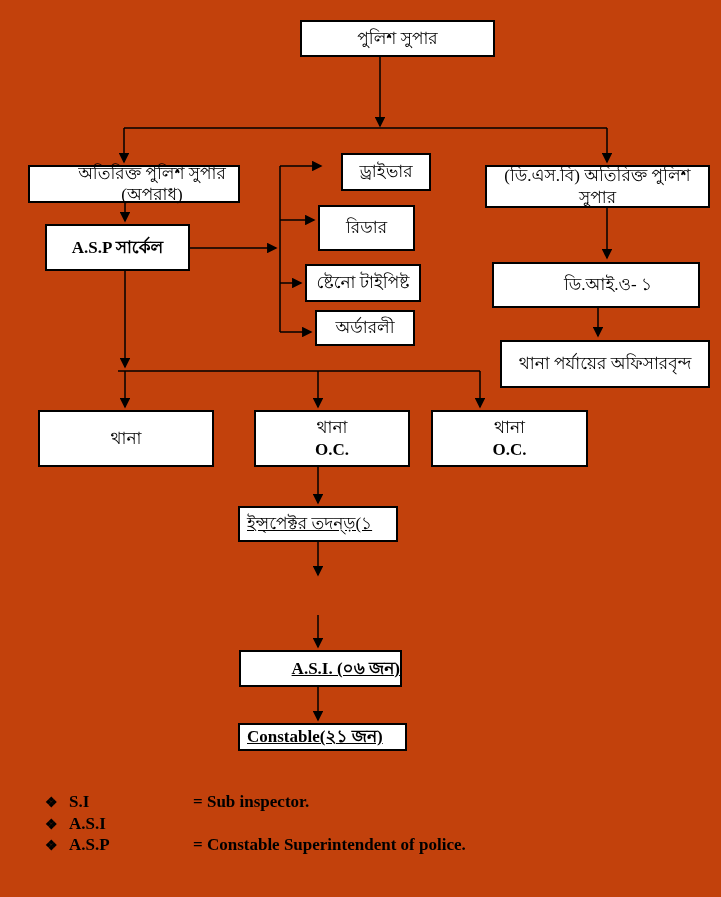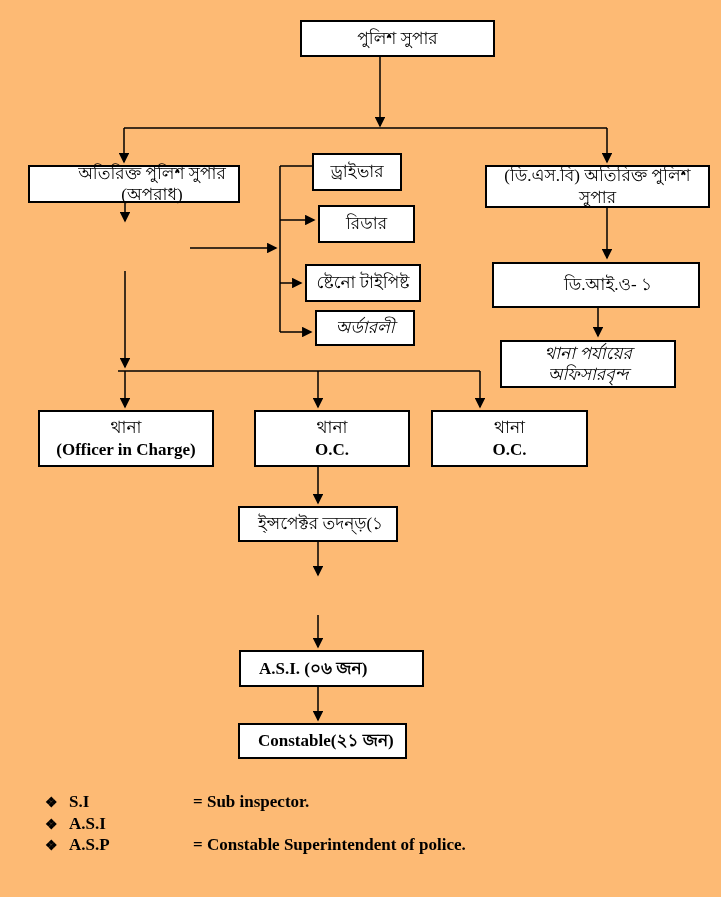--- a/index.html
+++ b/index.html
@@ -1,25 +1,25 @@
 <!DOCTYPE html>
 <html><head>
 <meta charset="utf-8">
 <style>
   html,body { margin:0; padding:0; background:#fff; }
   .canvas {
-    position:relative; width:721px; height:897px; background:#fdba74;
+    position:relative; width:721px; height:897px; background:#c2410c;
     font-family:"Liberation Serif", serif; color:#000; overflow:hidden;
   }
   .box {
     position:absolute; box-sizing:border-box; border:2px solid #000; background:#fff;
     display:flex; flex-direction:column; align-items:center; justify-content:center;
     text-align:center; font-size:17px; line-height:1.25; color:#000;
   }
-  .box.left-align { align-items:flex-start; text-align:left; padding-left:18px; }
+  .box.left-align { align-items:flex-start; text-align:left; padding-left:7px;text-decoration:underline; }
   .bold { font-weight:bold; }
   .wires { position:absolute; left:0; top:0; pointer-events:none; }
   .wires line, .wires polyline { stroke:#000; stroke-width:1.5; fill:none; }
   .stray { position:absolute; font-size:15px; color:#000; }
   .legend {
     position:absolute; left:45px; top:792px; font-size:17px; font-weight:bold;
   }
   .legend-row { display:flex; align-items:baseline; height:21.5px; }
   .legend-bullet { width:24px; font-size:14px; }
   .legend-term { width:124px; }
@@ -74,70 +74,72 @@
   </div>
 
   <div class="box" style="left:28px; top:165px; width:212px; height:38px;padding-left:36px;">
     <span>অতিরিক্ত পুলিশ সুপার (অপরাধ)</span>
   </div>
 
   <div class="box" style="left:485px; top:165px; width:225px; height:43px;">
     <span>(ডি.এস.বি) অতিরিক্ত পুলিশ সুপার</span>
   </div>
 
+  <div class="box bold" style="left:45px; top:224px; width:145px; height:47px;">
+    <span>A.S.P সার্কেল</span>
+  </div>
 
-  <div class="box" style="left:312px; top:153px; width:90px; height:38px;align-items:center;">
+  <div class="box" style="left:341px; top:153px; width:90px; height:38px;align-items:center;">
     <span>ড্রাইভার</span>
   </div>
 
-  <div class="box" style="left:318px; top:205px; width:97px; height:38px;">
+  <div class="box" style="left:318px; top:205px; width:97px; height:46px;">
     <span>রিডার</span>
   </div>
 
   <div class="box" style="left:305px; top:264px; width:116px; height:38px;">
     <span>ষ্টেনো টাইপিষ্ট</span>
   </div>
 
-  <div class="box" style="left:315px; top:310px; width:100px; height:36px;font-style:italic;">
+  <div class="box" style="left:315px; top:310px; width:100px; height:36px;">
     <span>অর্ডারলী</span>
   </div>
 
   <div class="box" style="left:492px; top:262px; width:208px; height:46px;padding-left:24px;">
     <span>ডি.আই.ও- ১</span>
   </div>
 
-  <div class="box" style="left:500px; top:340px; width:176px; height:48px;font-style:italic;">
+  <div class="box" style="left:500px; top:340px; width:210px; height:48px;">
     <span>থানা পর্যায়ের অফিসারবৃন্দ</span>
   </div>
 
   <div class="box" style="left:38px; top:410px; width:176px; height:57px;">
     <span>থানা</span>
-    <span class="bold">(Officer in Charge)</span>
   </div>
 
   <div class="box" style="left:254px; top:410px; width:156px; height:57px;">
     <span>থানা</span>
     <span class="bold">O.C.</span>
   </div>
 
   <div class="box" style="left:431px; top:410px; width:157px; height:57px;">
     <span>থানা</span>
     <span class="bold">O.C.</span>
   </div>
 
   <div class="box left-align" style="left:238px; top:506px; width:160px; height:36px;">
     <span>ইন্সপেক্টর তদন্ড়(১</span>
   </div>
 
 
-  <div class="box bold left-align" style="left:239px; top:650px; width:185px; height:37px;">
+  <div class="box bold left-align" style="left:239px; top:650px; width:163px; height:37px;align-items:flex-end;">
     <span>A.S.I. (০৬ জন)</span>
   </div>
 
-  <div class="box bold left-align" style="left:238px; top:723px; width:169px; height:36px;">
+  <div class="box bold left-align" style="left:238px; top:723px; width:169px; height:28px;">
     <span>Constable(২১ জন)</span>
   </div>
 
   <span class="stray" style="left:262px; top:528px;">`</span>
 
   <div class="legend">
     <div class="legend-row">
       <span class="legend-bullet">❖</span>
       <span class="legend-term">S.I</span>
       <span class="legend-def">= Sub inspector.</span>

